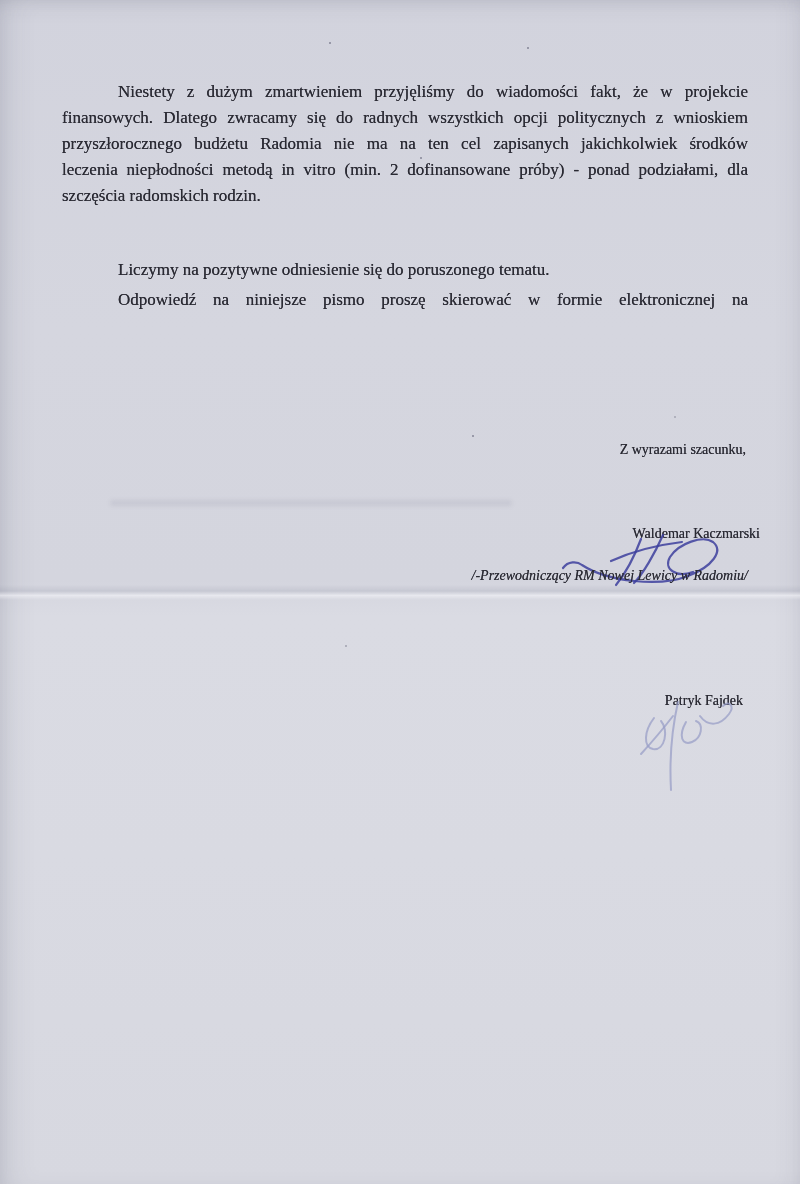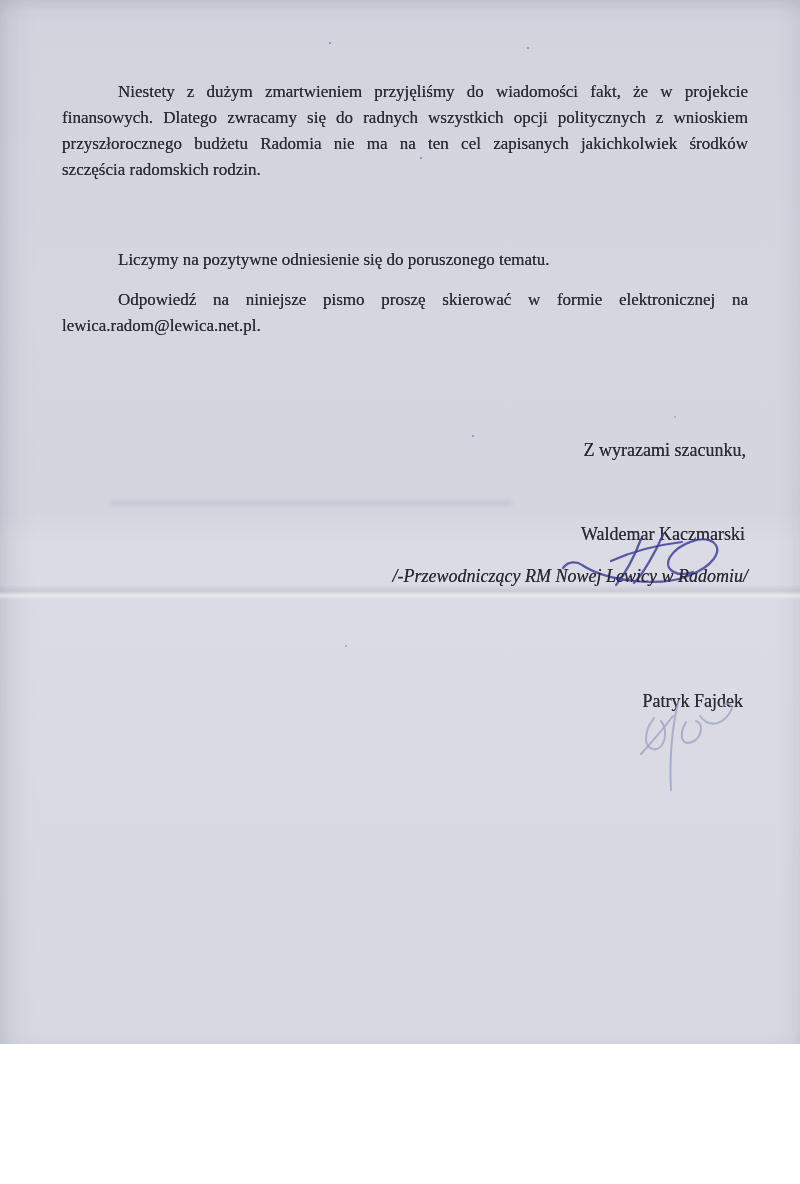--- a/index.html
+++ b/index.html
@@ -1,40 +1,40 @@
 <!DOCTYPE html>
 <html><head>
 <meta charset="utf-8">
 <style>
   html,body { margin:0; padding:0; }
   .page {
     position: relative;
     width: 800px;
-    height: 1044px;
+    height: 1184px;
     overflow: hidden;
     background: linear-gradient(180deg,
       #d2d3dd 0%, #d5d6df 28%, #d4d5de 49%,
       #dadbe3 52%, #d9dae2 72%, #d7d8e0 100%);
     box-shadow: inset 22px 0 34px -24px rgba(90,92,112,0.30),
                 inset -20px 0 30px -26px rgba(90,92,112,0.22),
                 inset 0 16px 26px -20px rgba(90,92,112,0.28);
     font-family: "Liberation Serif", "DejaVu Serif", serif;
     color: #2a2a33;
   }
   .txt { text-shadow: 0 0 0.6px rgba(40,40,52,0.85); }
   .body-block { position:absolute; left:62px; width:686px; font-size:17px; line-height:26px; }
   .jline { text-align: justify; text-align-last: justify; }
   .lline { text-align: left; }
   .indent { padding-left:56px; }
   .para1 { top:79px; }
-  .para2 { top:247px; }
+  .para2 { top:257px; }
   .para3 { top:287px; }
-  .rline { position:absolute; font-size:18px; line-height:24px; white-space:nowrap; text-align:right; }
+  .rline { position:absolute; font-size:14px; line-height:24px; white-space:nowrap; text-align:right; }
   .closing  { top:438px; right:54px; }
-  .sig1name { top:522px; right:55px; }
+  .sig1name { top:522px; right:40px; }
   .sig1title{ top:564px; right:52px; font-style:italic; }
   .sig2name { top:689px; right:57px; }
   .sig2title{ top:730px; right:50px; }
   .ink { position:absolute; pointer-events:none; }
   .ink path { fill:none; stroke-linecap:round; stroke-linejoin:round; }
   .sig1ink { left:556px; top:530px; }
   .sig1ink path { stroke-width:2.2; opacity:0.85; }
   .sig2ink { left:638px; top:694px; }
   .sig2ink path { stroke-width:2; opacity:0.72; }
   .crease {
@@ -67,30 +67,30 @@
   <div class="speck s2"></div>
   <div class="speck s3"></div>
   <div class="speck s4"></div>
   <div class="speck s5"></div>
   <div class="speck s6"></div>
 
   <div class="body-block para1 txt">
     <div class="jline indent">Niestety z dużym zmartwieniem przyjęliśmy do wiadomości fakt, że w projekcie</div>
     <div class="jline">finansowych. Dlatego zwracamy się do radnych wszystkich opcji politycznych z wnioskiem</div>
     <div class="jline">przyszłorocznego budżetu Radomia nie ma na ten cel zapisanych jakichkolwiek środków</div>
+    <div class="jline">leczenia niepłodności metodą in vitro (min. 2 dofinansowane próby) - ponad podziałami, dla</div>
     <div class="lline">szczęścia radomskich rodzin.</div>
   </div>
 
   <div class="body-block para2 txt">
     <div class="lline indent">Liczymy na pozytywne odniesienie się do poruszonego tematu.</div>
   </div>
 
   <div class="body-block para3 txt">
     <div class="jline indent">Odpowiedź na niniejsze pismo proszę skierować w formie elektronicznej na</div>
-    <div class="lline">lewica.radom@lewica.net.pl.</div>
   </div>
 
   <div class="rline closing txt">Z wyrazami szacunku,</div>
 
   <div class="rline sig1name txt">Waldemar Kaczmarski</div>
   <svg class="ink sig1ink" width="185" height="62" viewBox="0 0 185 62">
     <path d="M 7,38 C 12,31 21,31 26,35 C 52,52 104,57 132,46 C 156,37 168,21 157,12 C 147,5 123,13 114,27 C 107,39 120,48 137,42" stroke="#3d3f9e"></path>
     <path d="M 85,9 C 79,25 69,44 60,55" stroke="#3d3f9e"></path>
     <path d="M 107,5 C 99,23 87,44 78,53" stroke="#3d3f9e"></path>
     <path d="M 55,31 C 77,21 101,15 126,12" stroke="#3d3f9e"></path>

